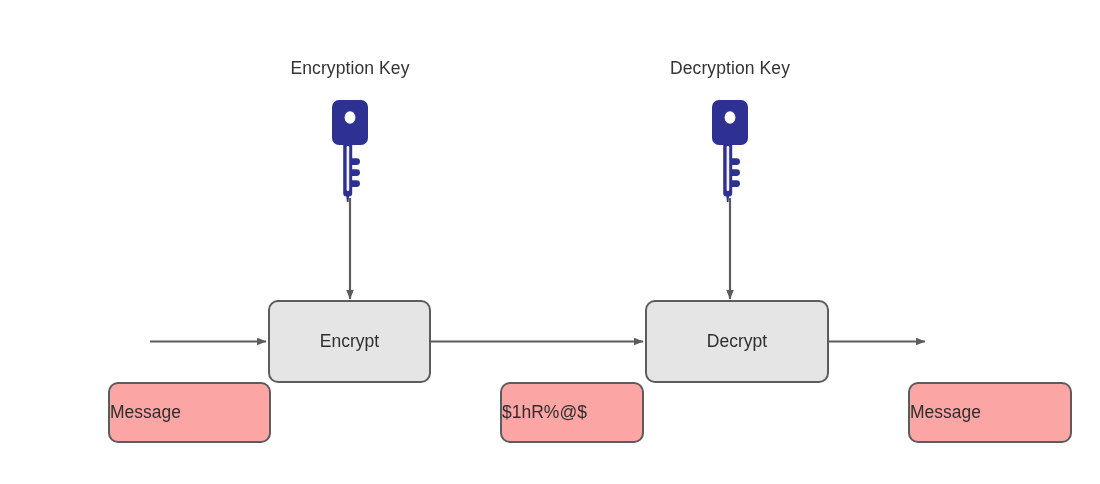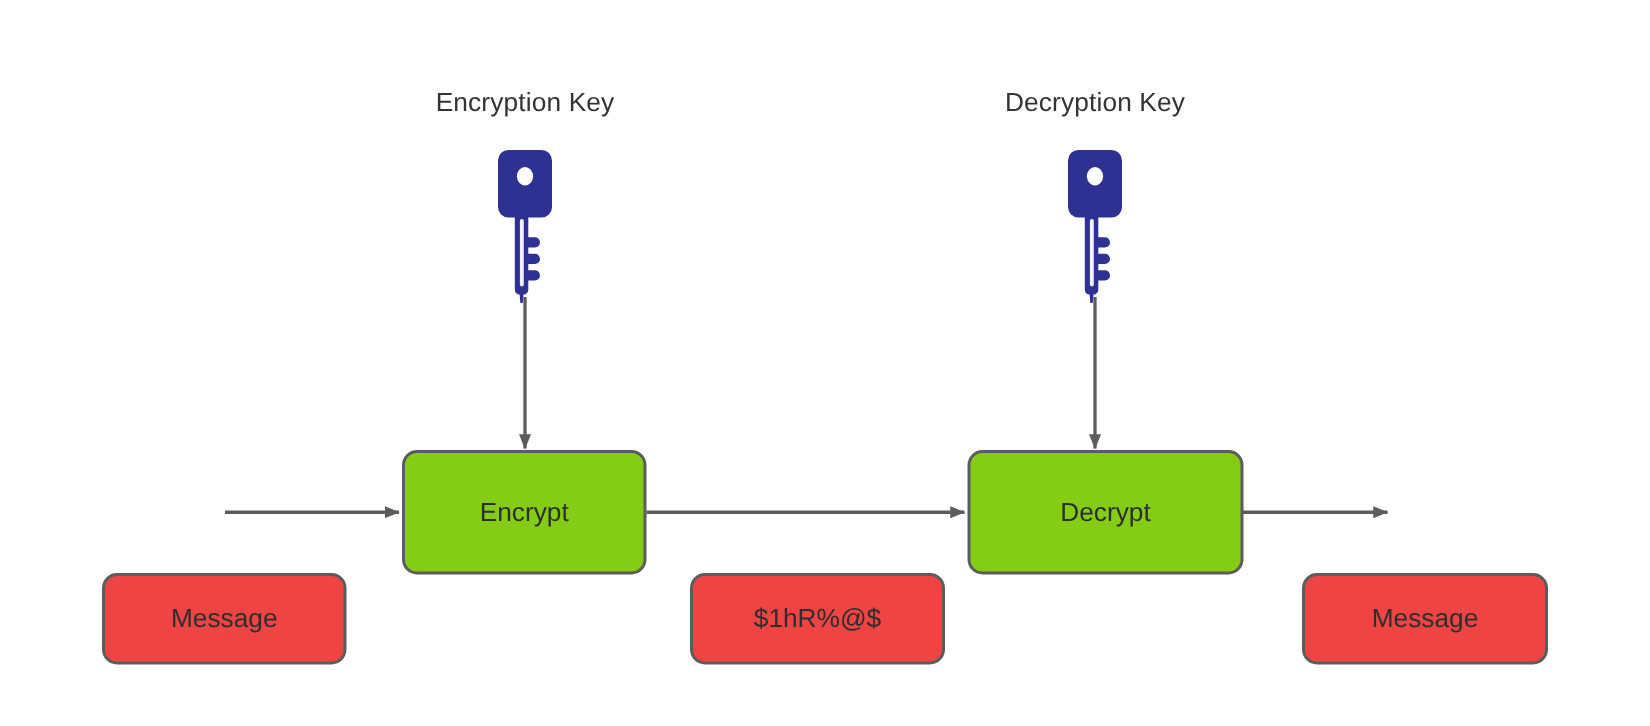--- a/index.html
+++ b/index.html
@@ -43,21 +43,21 @@
   }
   .key-icon.enc { left: 331px; }
   .key-icon.dec { left: 711px; }
 
   
   .proc-box {
     position: absolute;
     box-sizing: border-box;
     border: 2.2px solid #5c5c5c;
     border-radius: 10px;
-    background: #84cc16;
+    background: #e5e5e5;
     display: flex;
     align-items: center;
     justify-content: center;
     font-size: 17.5px;
     color: #2e2e2e;
   }
   .proc-box.encrypt {
     left: 268px; top: 300px;
     width: 163px; height: 83px;
   }
@@ -65,30 +65,30 @@
     left: 645px; top: 300px;
     width: 184px; height: 83px;
   }
 
   
   .data-box {
     position: absolute;
     box-sizing: border-box;
     border: 2.2px solid #5c5c5c;
     border-radius: 10px;
-    background: #ef4444;
+    background: #fca5a5;
     display: flex;
     align-items: center;
-    justify-content: center;
     font-size: 17.5px;
     color: #2e2e2e;
     height: 61px;
+    margin-left: 40px;
   }
   .data-box.msg-in   { left: 68px;  top: 382px; width: 163px; }
-  .data-box.cipher   { left: 460px; top: 382px; width: 170px; }
+  .data-box.cipher   { left: 460px; top: 382px; width: 144px; }
   .data-box.msg-out  { left: 868px; top: 382px; width: 164px; }
 
   
   #connectors {
     position: absolute;
     left: 0; top: 0;
     width: 1100px;
     height: 484px;
     pointer-events: none;
   }

